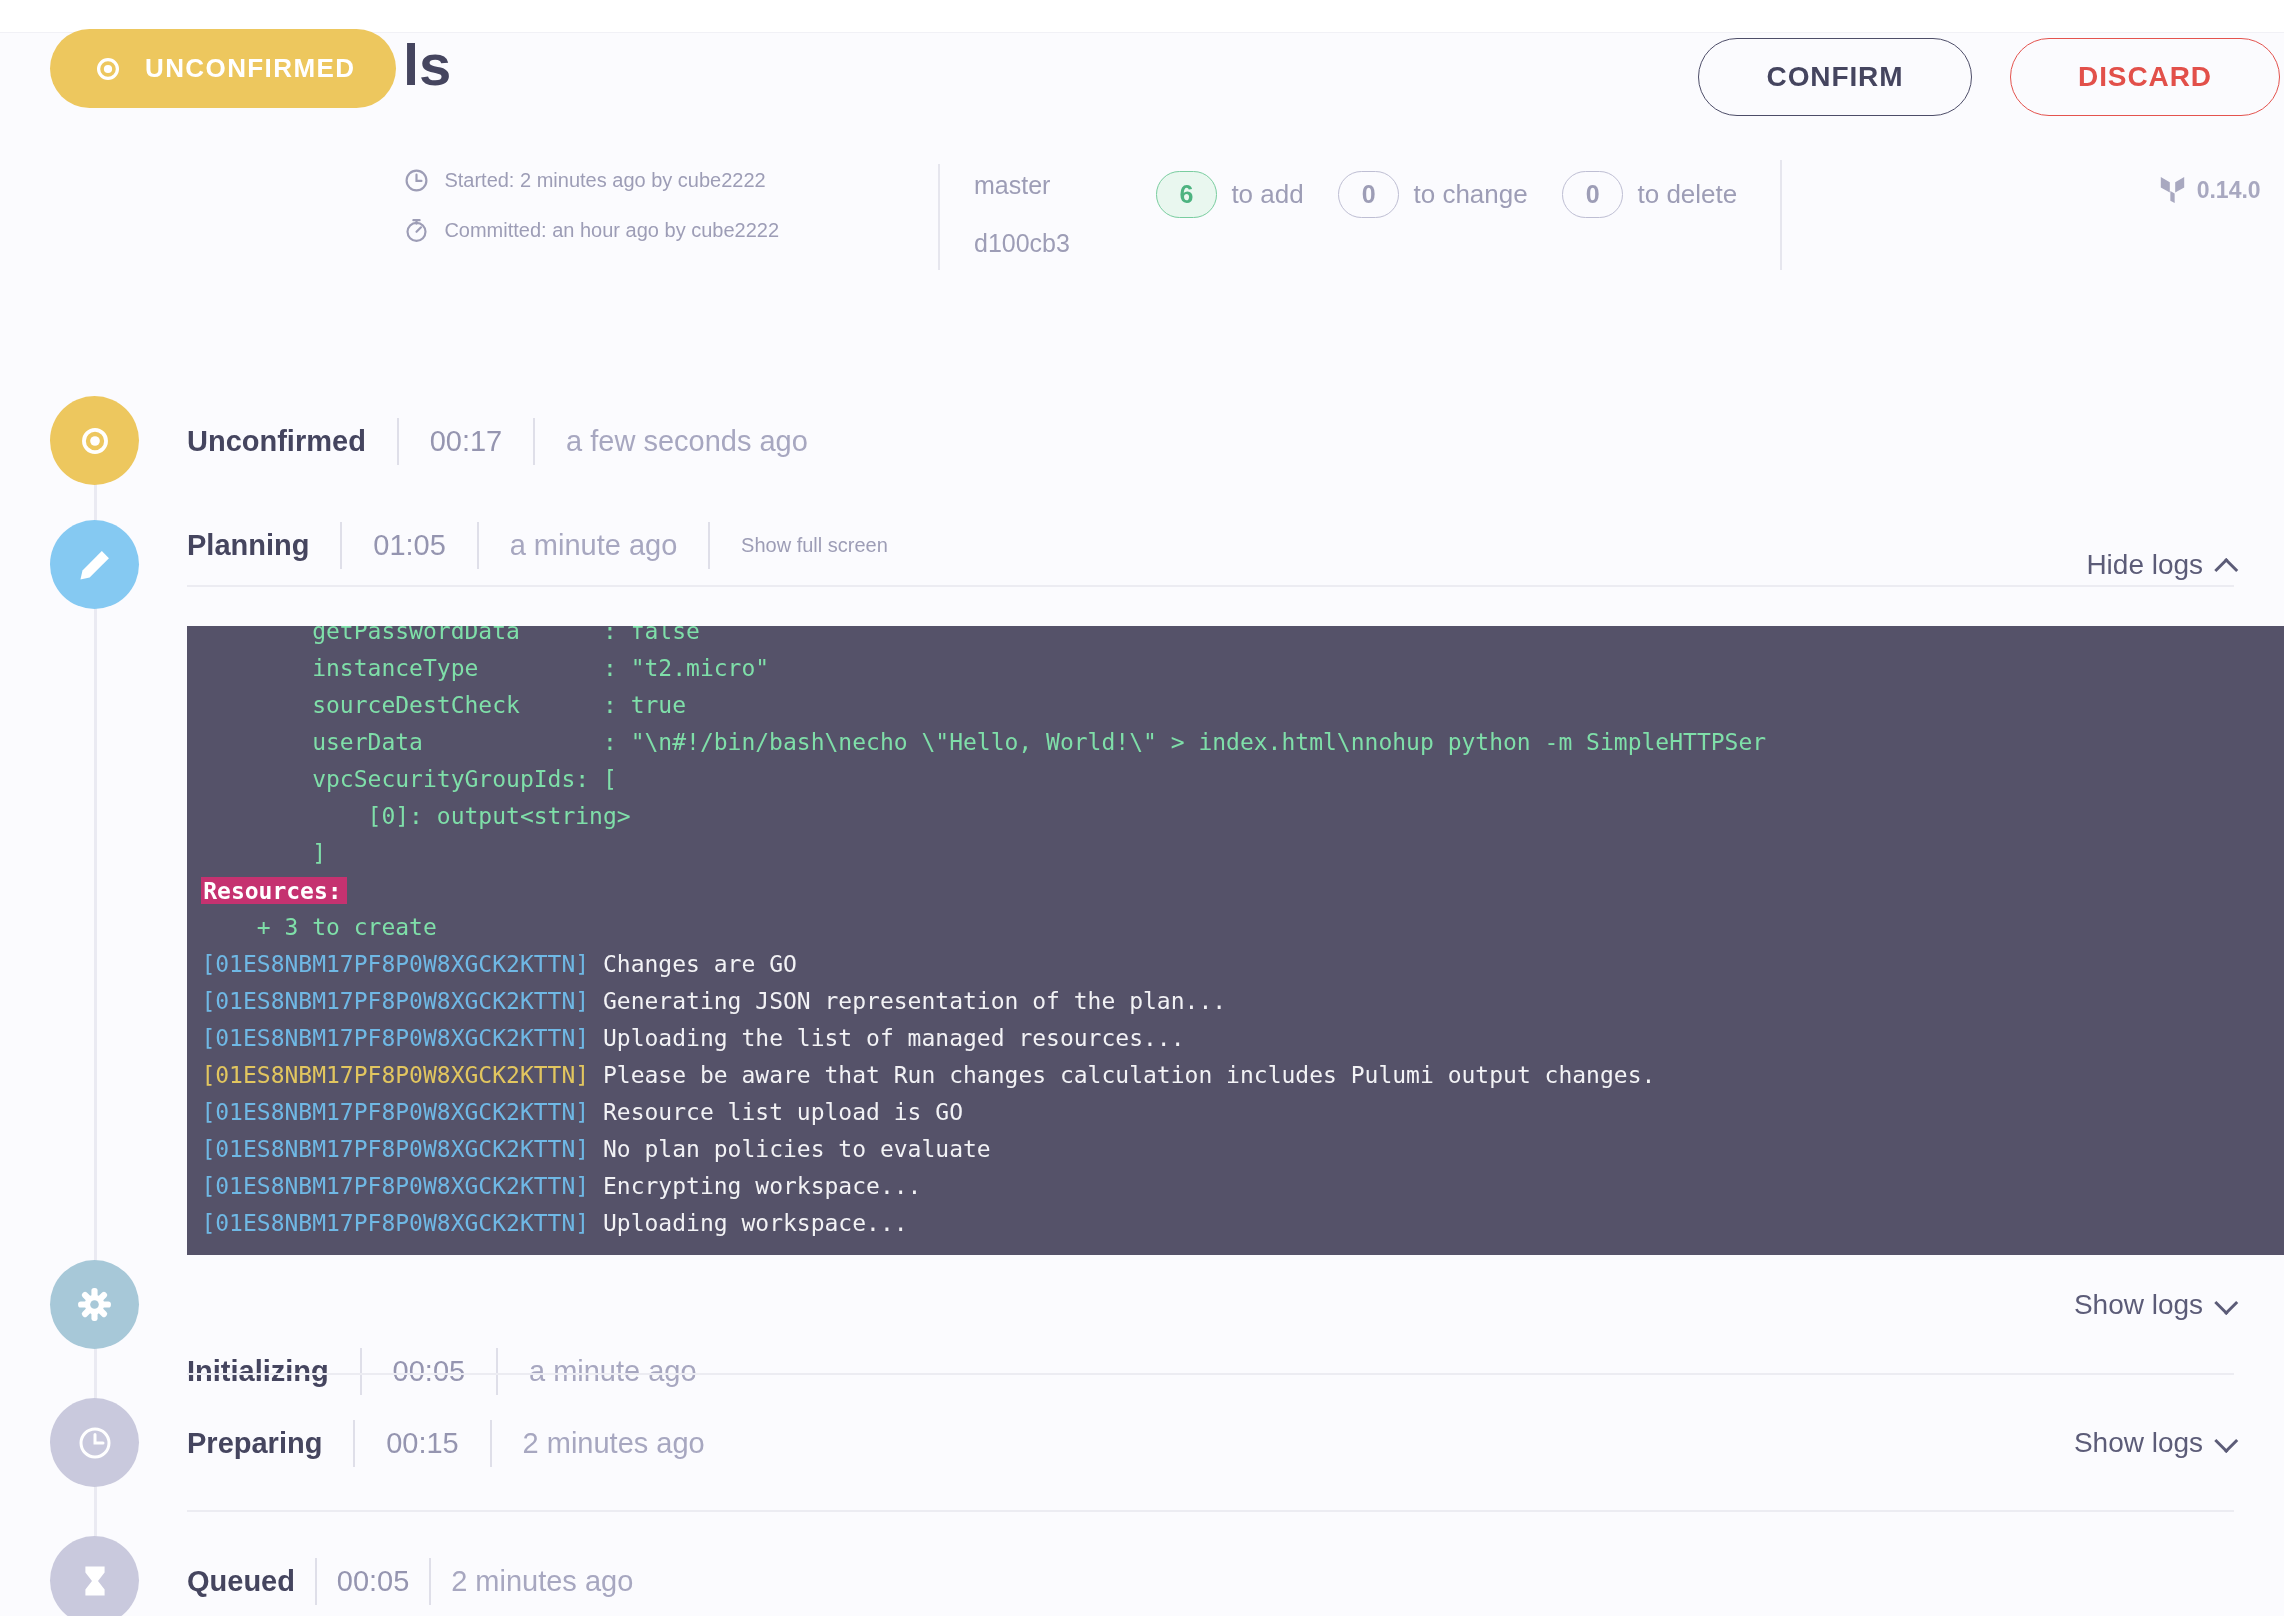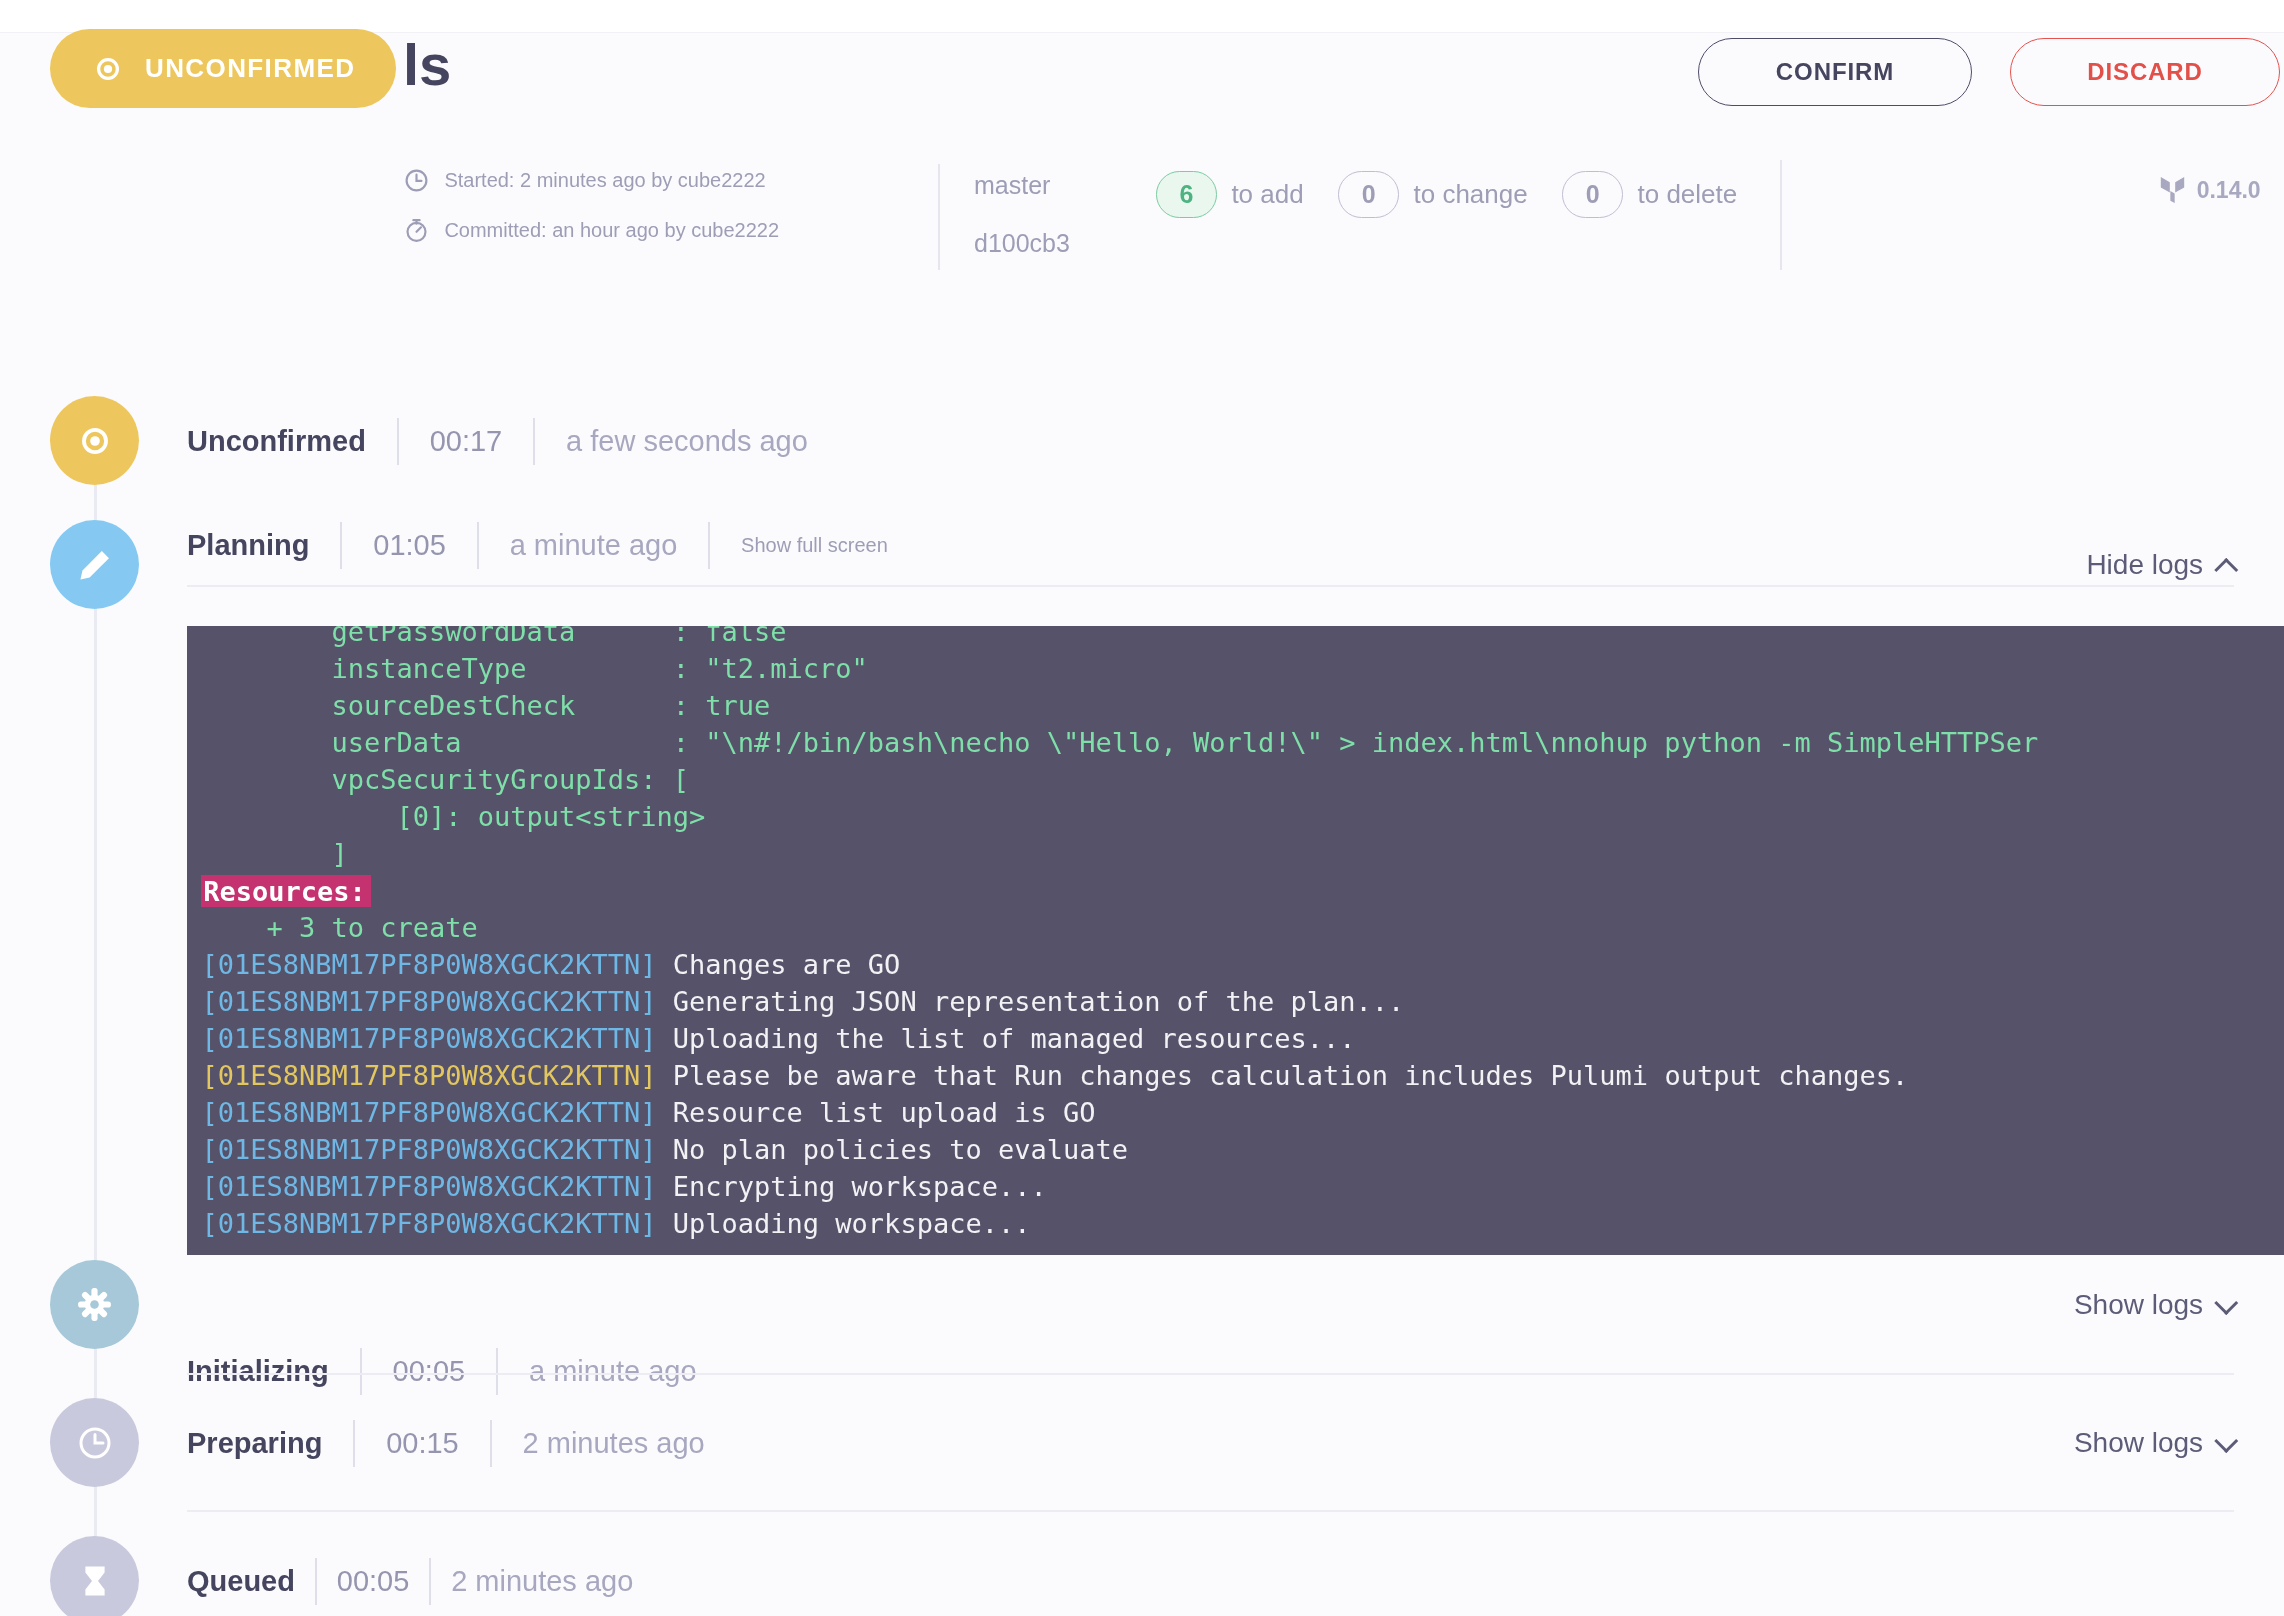--- a/index.html
+++ b/index.html
@@ -12,23 +12,23 @@
   .topbar{position:absolute;left:0;top:0;width:100%;height:32px;background:#ffffff;border-bottom:0.9px solid #f1f1f6;}
 
   
   .status-badge{
     position:absolute;left:50px;top:29px;height:79px;
     display:inline-flex;align-items:center;gap:20px;padding:0 41px;
     border-radius:40px;color:#fff;font-weight:bold;font-size:26px;letter-spacing:1.4px;
   }
   .page-title{position:absolute;left:403px;top:20px;font-size:58px;font-weight:bold;color:#45455f;line-height:90px;}
   .btn{
-    position:absolute;top:38px;height:68px;border-radius:40px;background:transparent;
+    position:absolute;top:38px;height:78px;border-radius:40px;background:transparent;
     display:flex;align-items:center;justify-content:center;
-    font-size:24px;font-weight:bold;letter-spacing:0.9px;cursor:pointer;box-sizing:border-box;
+    font-size:28px;font-weight:bold;letter-spacing:0.9px;cursor:pointer;box-sizing:border-box;
   }
   .btn-confirm{left:1698px;width:274px;border:1.8px solid #4d4d68;color:#45455f;}
   .btn-discard{left:2010px;width:270px;border:1.8px solid #e4534e;color:#e2504a;}
 
   
   .meta-left{position:absolute;left:403px;top:167px;display:flex;flex-direction:column;gap:23.4px;}
   .meta-row{display:flex;align-items:center;gap:14.4px;color:#9d9db6;font-size:20px;}
   .vdiv{position:absolute;width:1.8px;background:#e6e6ee;}
   .vdiv1{left:938px;top:164px;height:106px;}
   .vdiv2{left:1780px;top:160px;height:110px;}
@@ -61,21 +61,21 @@
   .chev-down{transform:rotate(45deg) translate(-1.8px,-1.8px);}
   .chev-up{transform:rotate(-135deg) translate(-3.6px,-3.6px);}
   .hdiv{position:absolute;left:187px;right:50px;height:1.8px;background:#ececf2;}
 
   
   .console{
     position:absolute;left:187px;top:626px;width:2097px;height:629px;
     background:#555269;overflow:hidden;cursor:text;
   }
   .lines{margin:-12.6px 0 0 0;padding-left:14.4px;font-family:"DejaVu Sans Mono", monospace;
-         font-size:27px;line-height:37px;}
+         font-size:23px;line-height:37px;}
   .cline{white-space:pre;}
   .green{color:#7fdfa9;}
   .white{color:#f2f2f5;}
   .id{color:#6fb8e5;}
   .idy{color:#e2c65f;}
   .hlpink{background:#c53270;color:#ffffff;font-weight:bold;padding:0.9px 5.4px 0.9px 1.8px;}
   .hlblue{background:#5e8ec2;color:#ffffff;font-weight:bold;padding:0.9px 630px 0.9px 1.8px;}
 </style>
 </head>
 <body>

